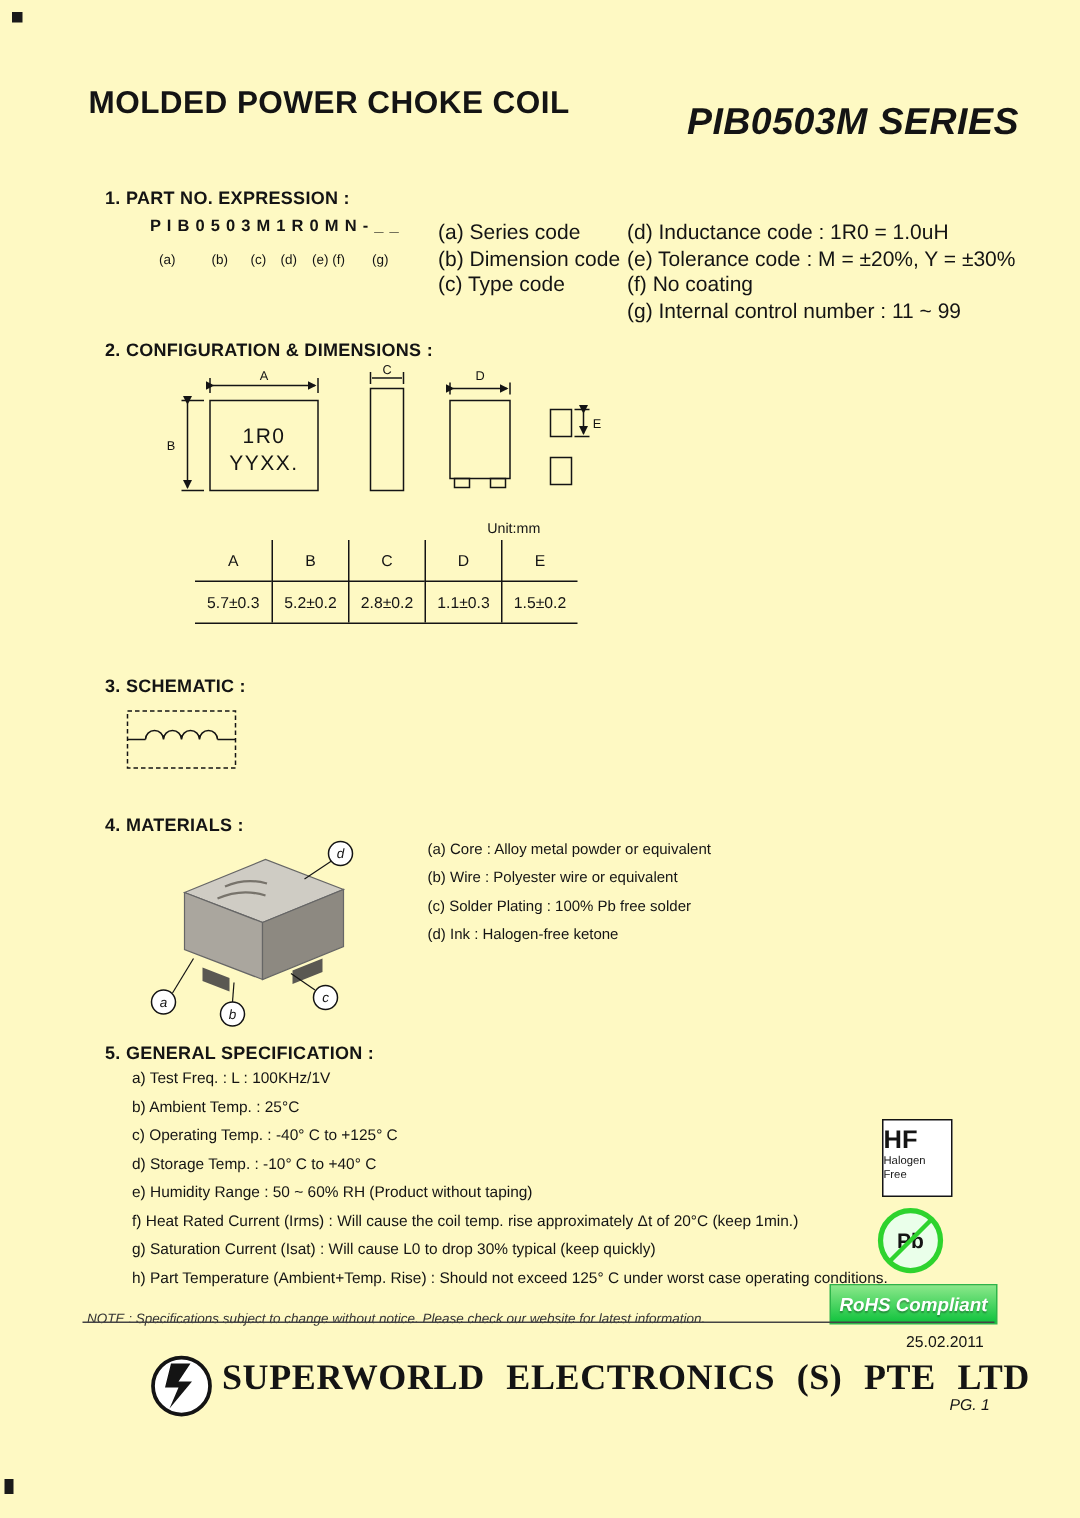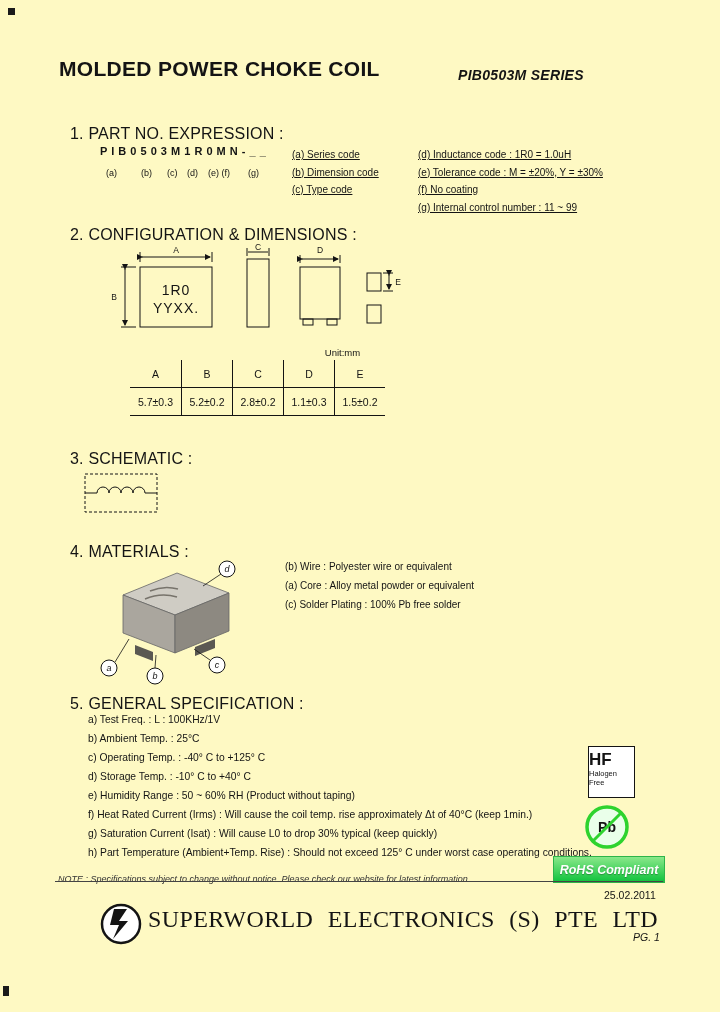--- a/index.html
+++ b/index.html
@@ -1,39 +1,39 @@
 <!DOCTYPE html>
 <html><head>
 <meta charset="utf-8">
 <style>
   html,body{margin:0;padding:0;}
   body{background:#d9d9d9;font-family:"Liberation Sans",sans-serif;color:#141414;}
   .page{position:relative;width:720px;height:1012px;background:#fef9c3;margin:0 auto;overflow:hidden;}
   .abs{position:absolute;}
   .title{left:59px;top:57px;font-size:21px;font-weight:bold;letter-spacing:0.3px;}
-  .series{left:458px;top:67px;font-size:14px;font-weight:bold;font-style:italic;letter-spacing:0.3px;}
-  .sec-heading{font-size:16px;font-weight:normal;letter-spacing:0.2px;}
+  .series{left:458px;top:67px;font-size:25px;font-weight:bold;font-style:italic;letter-spacing:0.3px;}
+  .sec-heading{font-size:12px;font-weight:bold;letter-spacing:0.2px;}
   .expr{left:100px;top:145px;font-size:11px;font-weight:bold;letter-spacing:0.5px;}
   .plabel{top:168px;font-size:9px;}
-  .legend{font-size:10px;line-height:17.5px;text-decoration:underline;}
+  .legend{font-size:14px;line-height:17.5px;}
   .unit{left:300px;top:347px;width:85px;text-align:center;font-size:9.5px;}
   .dim-table{left:130px;top:360px;display:grid;grid-template-columns:repeat(5,51px);border-bottom:1.5px solid #141414;}
   .dim-table .cell{height:27px;display:flex;align-items:center;justify-content:center;font-size:10.5px;border-left:1px solid #141414;background:transparent;}
   .dim-table .cell:nth-child(5n+1){border-left:none;}
   .dim-table .hcell{border-bottom:1px solid #141414;}
   .mat-list{left:285px;top:557px;font-size:10px;line-height:19px;}
   .spec-list{left:88px;top:710px;font-size:10.3px;line-height:19px;}
   .hf{left:588px;top:746px;width:45px;height:50px;border:1.5px solid #141414;text-align:left;background:#fff;}
   .hf .big{font-size:17px;font-weight:bold;line-height:19px;margin-top:3px;}
   .hf .small{font-size:7.5px;line-height:9px;}
   .rohs{left:553px;top:856px;width:110px;height:25px;background:linear-gradient(180deg,#8ae88a,#0fc23c);border:1px solid #2db54a;color:#fff;font-weight:bold;font-style:italic;font-size:12.5px;display:flex;align-items:center;justify-content:center;text-shadow:0 1px 1px rgba(0,0,0,0.3);}
   .note{left:58px;top:874px;font-size:9px;font-style:italic;color:#333;}
   .rule{left:55px;top:881px;width:608px;border-top:1px solid #444;height:0;}
   .date{left:604px;top:889px;font-size:10.5px;}
-  .company{left:148px;top:906px;font-size:24px;font-weight:normal;font-family:"Liberation Serif",serif;letter-spacing:0.4px;word-spacing:8px;}
+  .company{left:148px;top:906px;font-size:24px;font-weight:bold;font-family:"Liberation Serif",serif;letter-spacing:0.4px;word-spacing:8px;}
   .pg{left:633px;top:931px;font-size:10.5px;font-style:italic;}
   .artifact{position:absolute;background:#1a1a1a;}
   svg text{font-family:"Liberation Sans",sans-serif;}
   .dimlbl{font-size:8.5px;text-anchor:middle;fill:#141414;}
   .marking{text-anchor:middle;fill:#141414;font-size:14px;letter-spacing:1px;}
   .callout{font-size:9px;font-style:italic;text-anchor:middle;fill:#141414;}
 </style>
 </head>
 <body>
 
@@ -162,33 +162,34 @@
     <line x1="115" y1="107" x2="99" y2="96" stroke="#141414" stroke-width="0.8"></line>
     <circle cx="122" cy="112" r="8" fill="#fff" stroke="#141414"></circle>
     <text class="callout" x="122" y="115">c</text>
 
     <line x1="126" y1="21" x2="108" y2="33" stroke="#141414" stroke-width="0.8"></line>
     <circle cx="132" cy="16" r="8" fill="#fff" stroke="#141414"></circle>
     <text class="callout" x="132" y="19">d</text>
   </svg>
 
   <div class="abs mat-list">
+    <div>(a) Core : Alloy metal powder or equivalent</div>
     <div>(b) Wire : Polyester wire or equivalent</div>
-    <div>(a) Core : Alloy metal powder or equivalent</div>
     <div>(c) Solder Plating : 100% Pb free solder</div>
+    <div>(d) Ink : Halogen-free ketone</div>
   </div>
 
   <div class="abs sec-heading" style="left:70px;top:695px">5. GENERAL SPECIFICATION :</div>
   <div class="abs spec-list">
     <div>a) Test Freq. : L : 100KHz/1V</div>
     <div>b) Ambient Temp. : 25°C</div>
     <div>c) Operating Temp. : -40° C to +125° C</div>
     <div>d) Storage Temp. : -10° C to +40° C</div>
     <div>e) Humidity Range : 50 ~ 60% RH (Product without taping)</div>
-    <div>f) Heat Rated Current (Irms) : Will cause the coil temp. rise approximately Δt of 40°C  (keep 1min.)</div>
+    <div>f) Heat Rated Current (Irms) : Will cause the coil temp. rise approximately Δt of 20°C  (keep 1min.)</div>
     <div>g) Saturation Current (Isat) : Will cause L0 to drop 30% typical (keep quickly)</div>
     <div>h) Part Temperature (Ambient+Temp. Rise) : Should not exceed 125° C under worst case operating conditions.</div>
   </div>
 
   <div class="abs hf">
     <div class="big">HF</div>
     <div class="small">Halogen</div>
     <div class="small">Free</div>
   </div>
 

